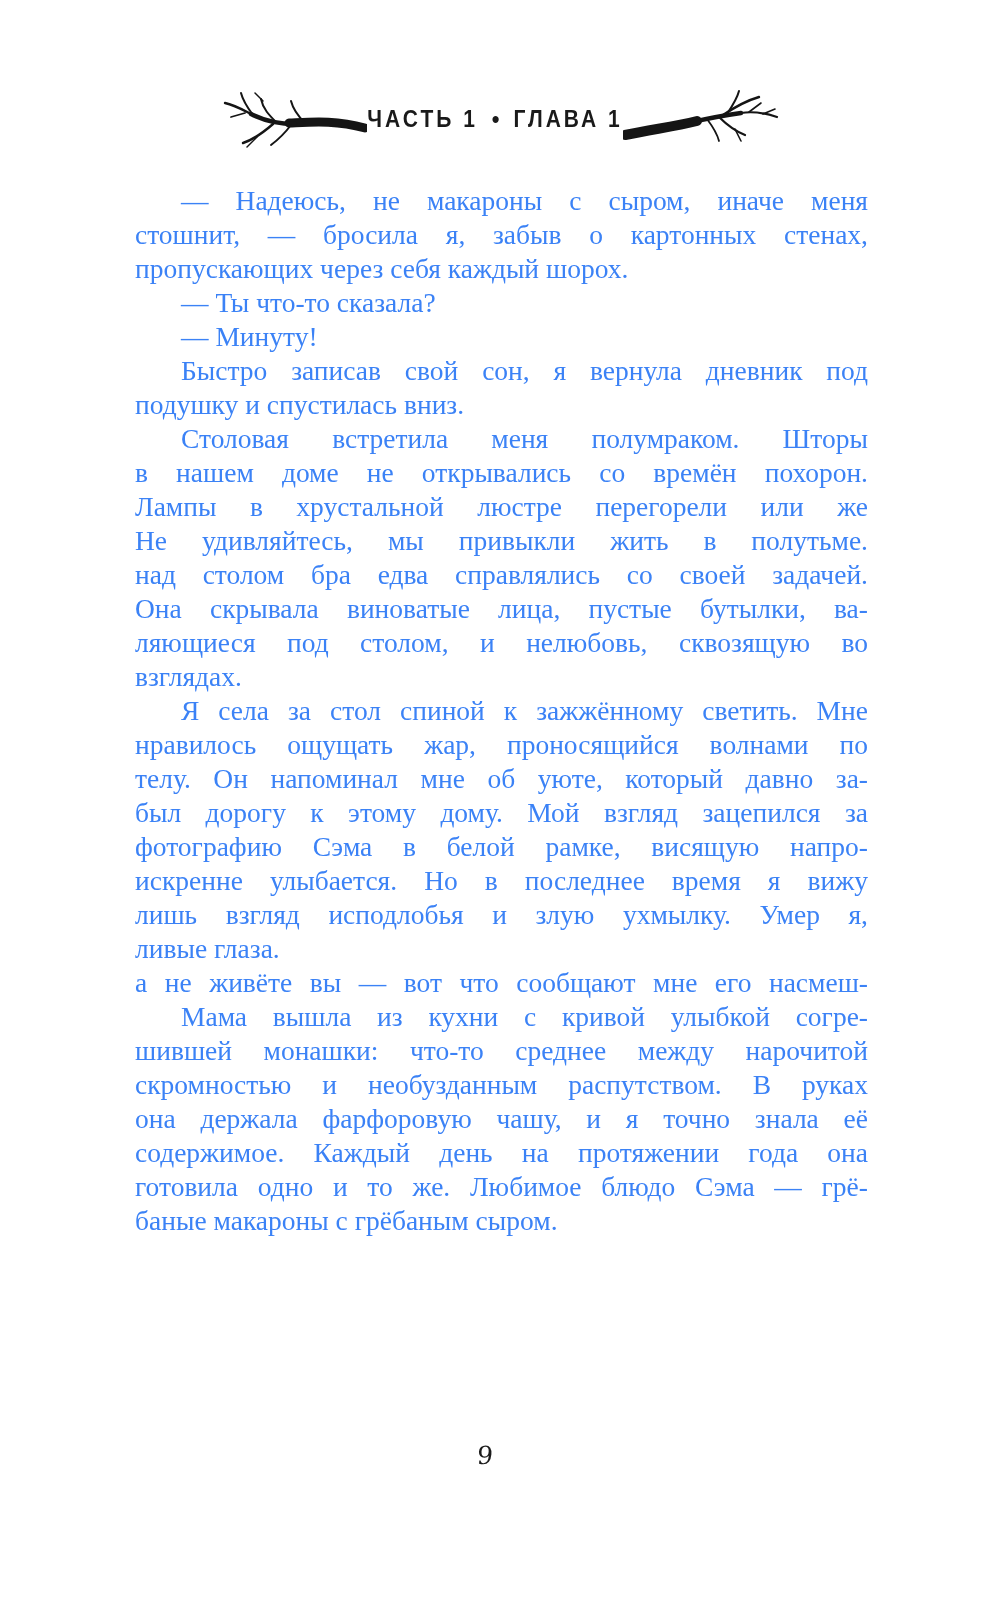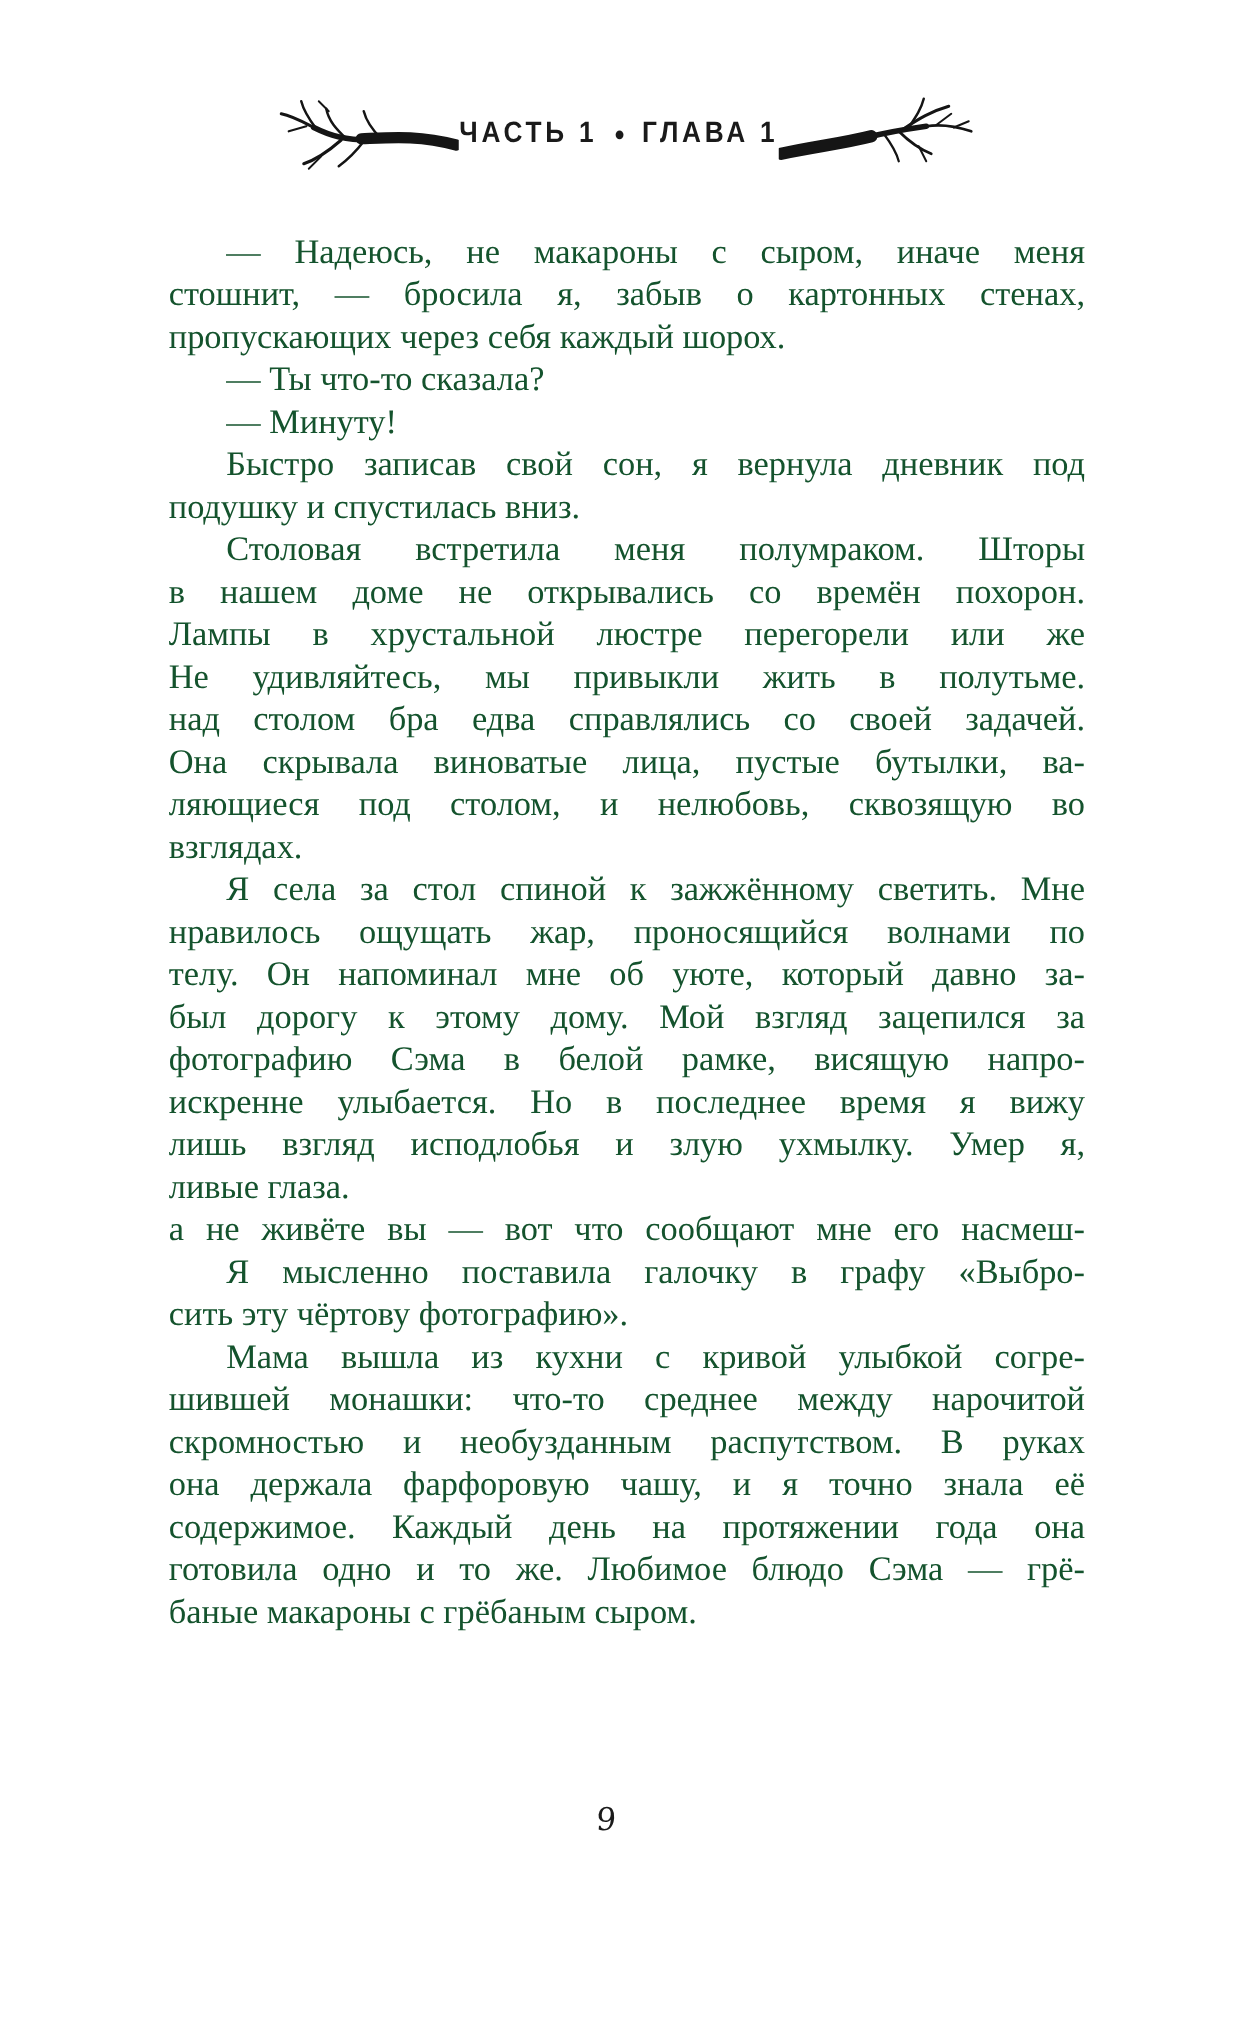--- a/index.html
+++ b/index.html
@@ -8,21 +8,21 @@
     width:1000px;
     height:1616px;
     background:#ffffff;
     color:#151515;
     font-family:"Liberation Serif", serif;
     overflow:hidden;
   }
   
   .chapter-header {
     position:absolute;
-    top:72px;
+    top:84px;
     left:0;
     width:100%;
     height:70px;
     display:flex;
     align-items:center;
     justify-content:center;
     text-align:right;
   }
   .branch { flex:0 0 auto; display:block; }
   .header-title {
@@ -45,21 +45,21 @@
     top:1px;
   }
   
   .body-text {
     position:absolute;
     top:184px;
     left:135px;
     width:733px;
     font-size:27.5px;
     line-height:34px;
-    color:#14532d;
+    color:#3b82f6;
   }
   .para { margin:0; padding:0; }
   .line {
     display:block;
     text-align:justify;
     text-align-last:justify;
     white-space:normal;
   }
   .line.first { text-indent:46px; }
   .line.last { text-align-last:left; }
@@ -151,24 +151,20 @@
         <span class="line">нравилось ощущать жар, проносящийся волнами по</span>
         <span class="line">телу. Он напоминал мне об уюте, который давно за-</span>
         <span class="line">был дорогу к этому дому. Мой взгляд зацепился за</span>
         <span class="line">фотографию Сэма в белой рамке, висящую напро-</span>
         <span class="line">искренне улыбается. Но в последнее время я вижу</span>
         <span class="line">лишь взгляд исподлобья и злую ухмылку. Умер я,</span>
         <span class="line last">ливые глаза.</span>
         <span class="line">а не живёте вы — вот что сообщают мне его насмеш-</span>
       </p>
       <p class="para">
-        <span class="line first">Я мысленно поставила галочку в графу «Выбро-</span>
-        <span class="line last">сить эту чёртову фотографию».</span>
-      </p>
-      <p class="para">
         <span class="line first">Мама вышла из кухни с кривой улыбкой согре-</span>
         <span class="line">шившей монашки: что-то среднее между нарочитой</span>
         <span class="line">скромностью и необузданным распутством. В руках</span>
         <span class="line">она держала фарфоровую чашу, и я точно знала её</span>
         <span class="line">содержимое. Каждый день на протяжении года она</span>
         <span class="line">готовила одно и то же. Любимое блюдо Сэма — грё-</span>
         <span class="line last">баные макароны с грёбаным сыром.</span>
       </p>
     </div>
 

